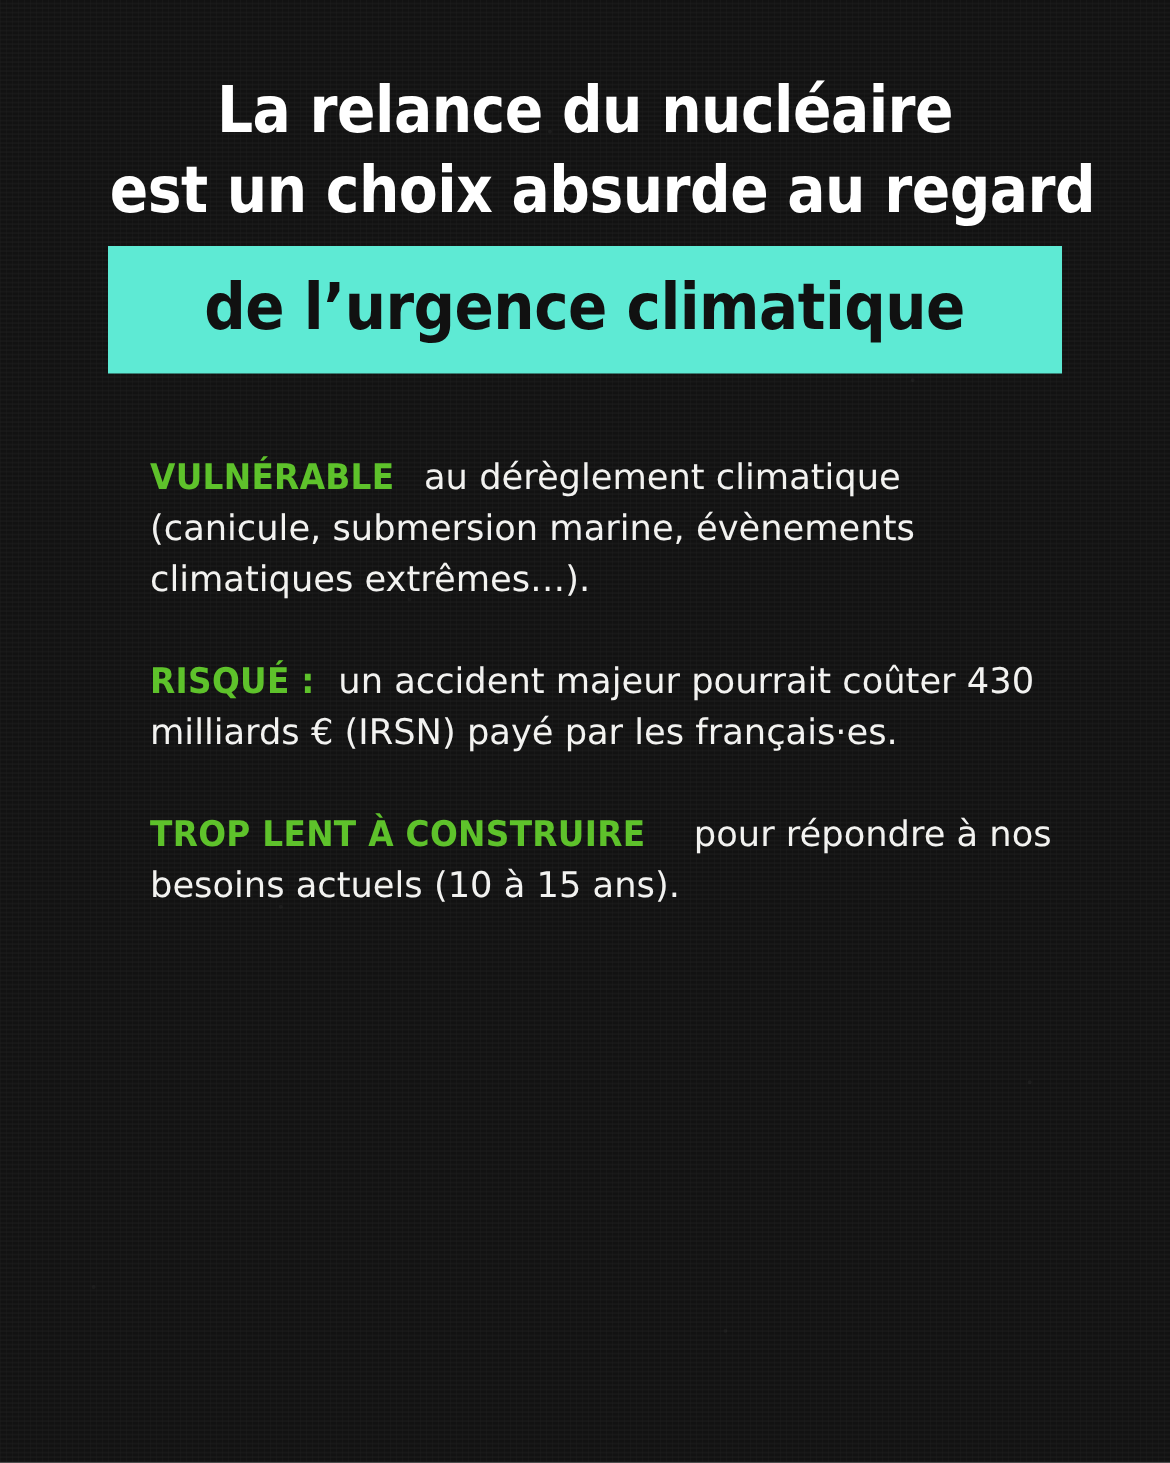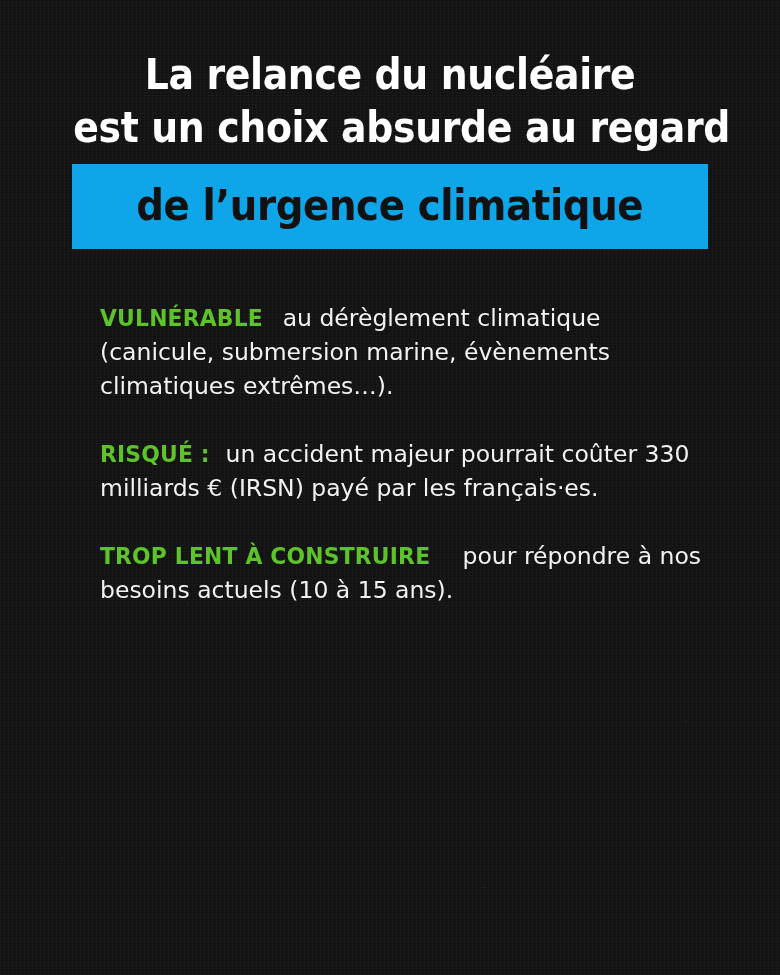--- a/index.html
+++ b/index.html
@@ -60,21 +60,21 @@
     transform: scaleX(0.88);
     transform-origin: center;
     white-space: nowrap;
   }
   .headline-highlight-wrap {
     margin-top: 10px;
     display: flex;
     justify-content: center;
   }
   .headline-highlight {
-    background: #0ea5e9;
+    background: #5eead4;
     color: #111111;
     font-family: "DejaVu Sans", sans-serif;
     font-weight: 700;
     font-size: 43px;
     line-height: 1;
     letter-spacing: -0.4px;
     padding: 20px 24px 22px 24px;
     width: 636px;
     box-sizing: border-box;
     text-align: center;
@@ -133,21 +133,21 @@
     </div>
   </div>
 
   <div class="points">
 
     <p class="point">
       <span class="lead condensed">VULNÉRABLE</span><span class="body"> au dérèglement climatique (canicule, submersion marine, évènements climatiques extrêmes…).</span>
     </p>
 
     <p class="point">
-      <span class="lead condensed">RISQUÉ :</span><span class="body"> un accident majeur pourrait coûter 330 milliards € (IRSN) payé par les français·es.</span>
+      <span class="lead condensed">RISQUÉ :</span><span class="body"> un accident majeur pourrait coûter 430 milliards € (IRSN) payé par les français·es.</span>
     </p>
 
 
     <p class="point">
       <span class="lead condensed">TROP LENT À CONSTRUIRE</span><span class="body"> pour répondre à nos besoins actuels (10 à 15 ans).</span>
     </p>
 
   </div>
 </div>
 

